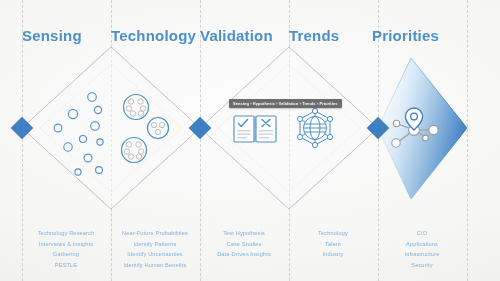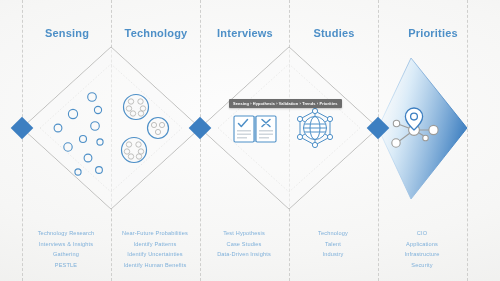--- a/index.html
+++ b/index.html
@@ -20,22 +20,22 @@
     top: 0; bottom: 0;
     width: 0;
     border-left: 1px dashed #c9c9c7;
     opacity: .85;
   }
   
   .col-title {
     position: absolute;
     top: 27px;
     width: 90px;
-    text-align: center;
-    font-size: 11px;
+    text-align: left;
+    font-size: 15px;
     font-weight: 700;
     letter-spacing: .2px;
     color: #4d8fc7;
     white-space: nowrap;
   }
   
   .col-list {
     position: absolute;
     width: 100px;
     text-align: center;
@@ -229,26 +229,26 @@
     </g>
   </svg>
 
   <div class="col-title" style="left:22px;">
     <span>Sensing</span>
   </div>
   <div class="col-title" style="left:111px;">
     <span>Technology</span>
   </div>
   <div class="col-title" style="left:200px;">
-    <span>Interviews</span>
+    <span>Validation</span>
   </div>
   <div class="col-title" style="left:289px;">
-    <span>Studies</span>
-  </div>
-  <div class="col-title" style="left:388px;">
+    <span>Trends</span>
+  </div>
+  <div class="col-title" style="left:372px;">
     <span>Priorities</span>
   </div>
 
   <div class="chip">
     <span>Sensing › Hypothesis › Validation › Trends › Priorities</span>
   </div>
 
   <div class="col-list" style="left:16px; top:228px;">
     <div>Technology Research</div>
     <div>Interviews &amp; Insights</div>

